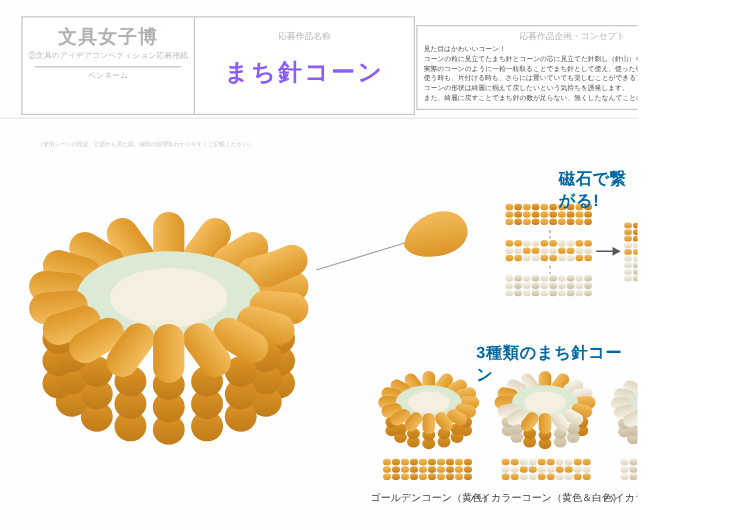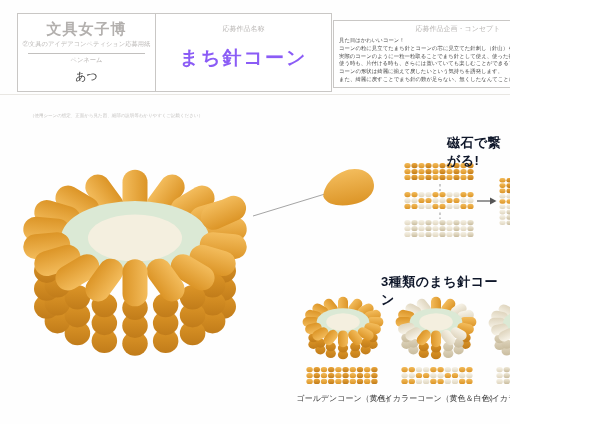--- a/index.html
+++ b/index.html
@@ -17,38 +17,37 @@
   .penValue{text-align:center;font-size:11px;color:#3c3c3c;margin-top:4px;}
   .workLabel{text-align:center;font-size:7px;color:#b9b6b4;margin-top:10px;}
   .workName{text-align:center;font-size:19px;font-weight:bold;color:#8b5cf6;letter-spacing:2px;margin-top:11px;}
   .boxB{left:333px;top:20px;width:250px;height:68px;border:1px solid #c9c7c5;box-sizing:border-box;background:#fff;overflow:hidden;}
   .conceptLabel{text-align:center;font-size:7px;color:#b7b4b2;margin-top:3px;}
   .conceptLines{margin:3px 5px 0 5px;}
   .conceptLine{font-size:5.4px;line-height:1.45;color:#4a4a4a;white-space:nowrap;}
   .foldLine{left:0;top:94px;width:600px;height:1px;background:#e9e7e3;}
   .imgTitle{left:22px;top:96px;font-size:13.5px;color:#b7b4b2;letter-spacing:1px;}
   .imgSub{left:30px;top:113px;font-size:4.5px;color:#c6c4c2;}
-  .heading{font-weight:bold;font-size:13px;color:#0f172a;letter-spacing:0.5px;}
+  .heading{font-weight:bold;font-size:13px;color:#0369a1;letter-spacing:0.5px;}
   .magnetHeading{left:447px;top:134px;}
   .typesHeading{left:381px;top:273px;}
   .typeLabel{top:393px;transform:translateX(-50%);font-size:8px;color:#3a3a3a;white-space:nowrap;}
   #art{position:absolute;left:0;top:0;}
 </style>
 </head>
 <body>
 
 <div class="page">
 
   <div class="abs boxA">
     <div class="cellLogo">
       <div class="logoTitle">文具女子博</div>
       <div class="logoSub">②文具のアイデアコンペティション応募用紙</div>
       <div class="penRule"></div>
       <div class="penLabel">ペンネーム</div>
-      <div class="penValue">あつ</div>
     </div>
     <div class="cellTitle">
       <div class="workLabel">応募作品名称</div>
       <div class="workName">まち針コーン</div>
     </div>
   </div>
 
   <div class="abs boxB">
     <div class="conceptLabel">応募作品企画・コンセプト</div>
     <div class="conceptLines">

